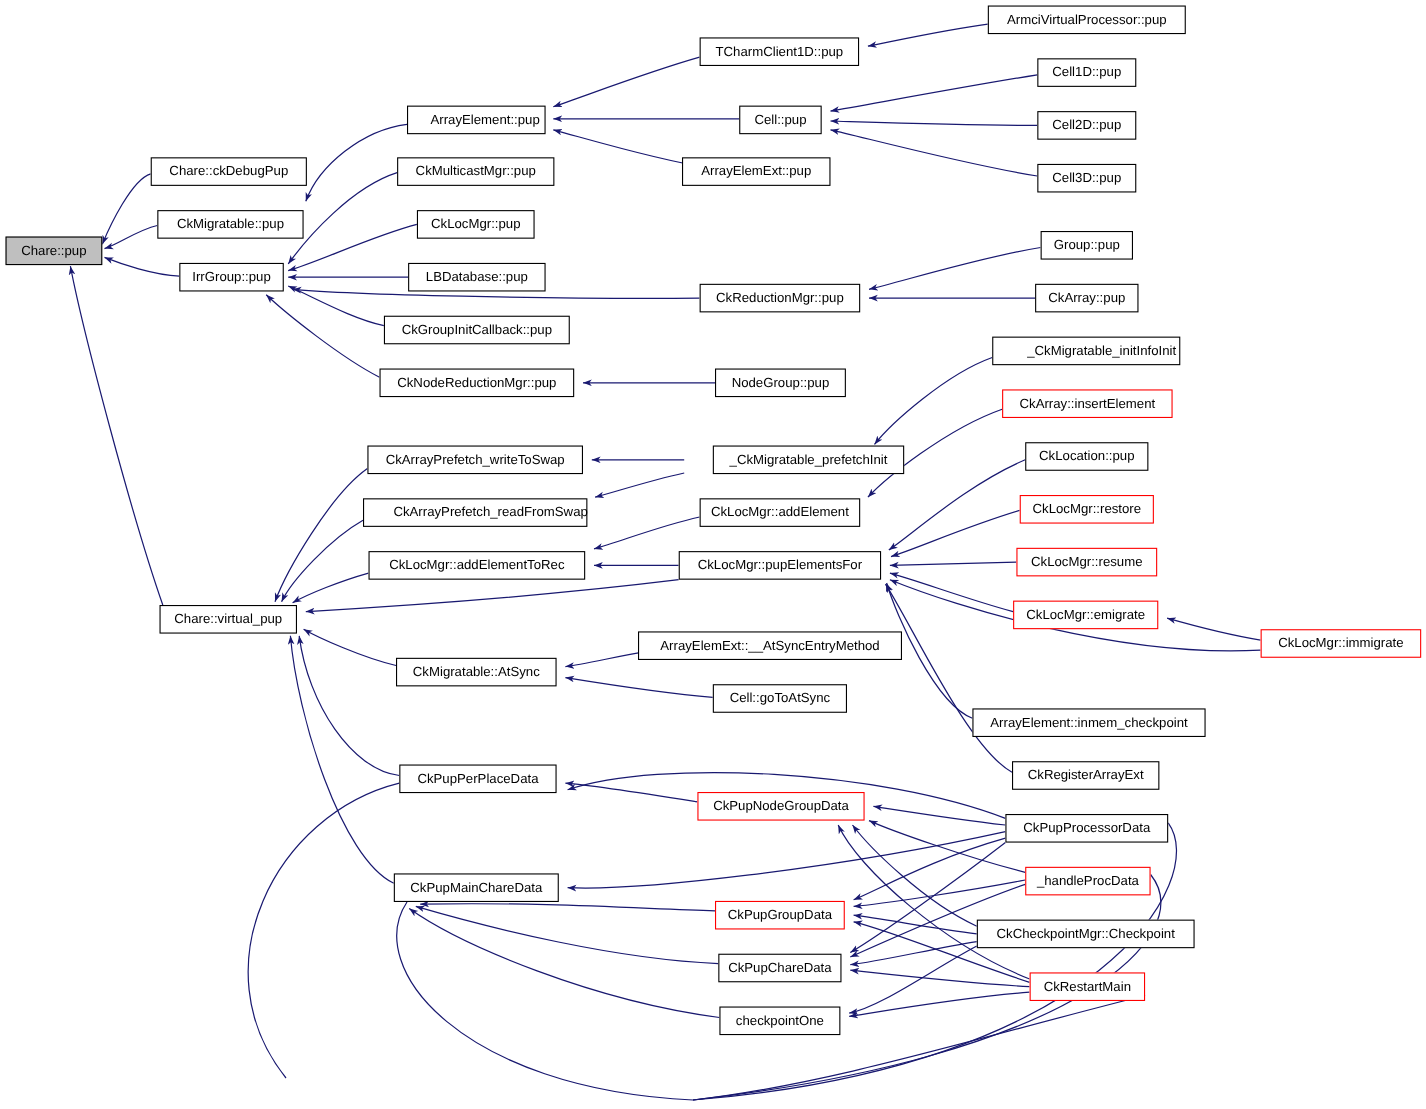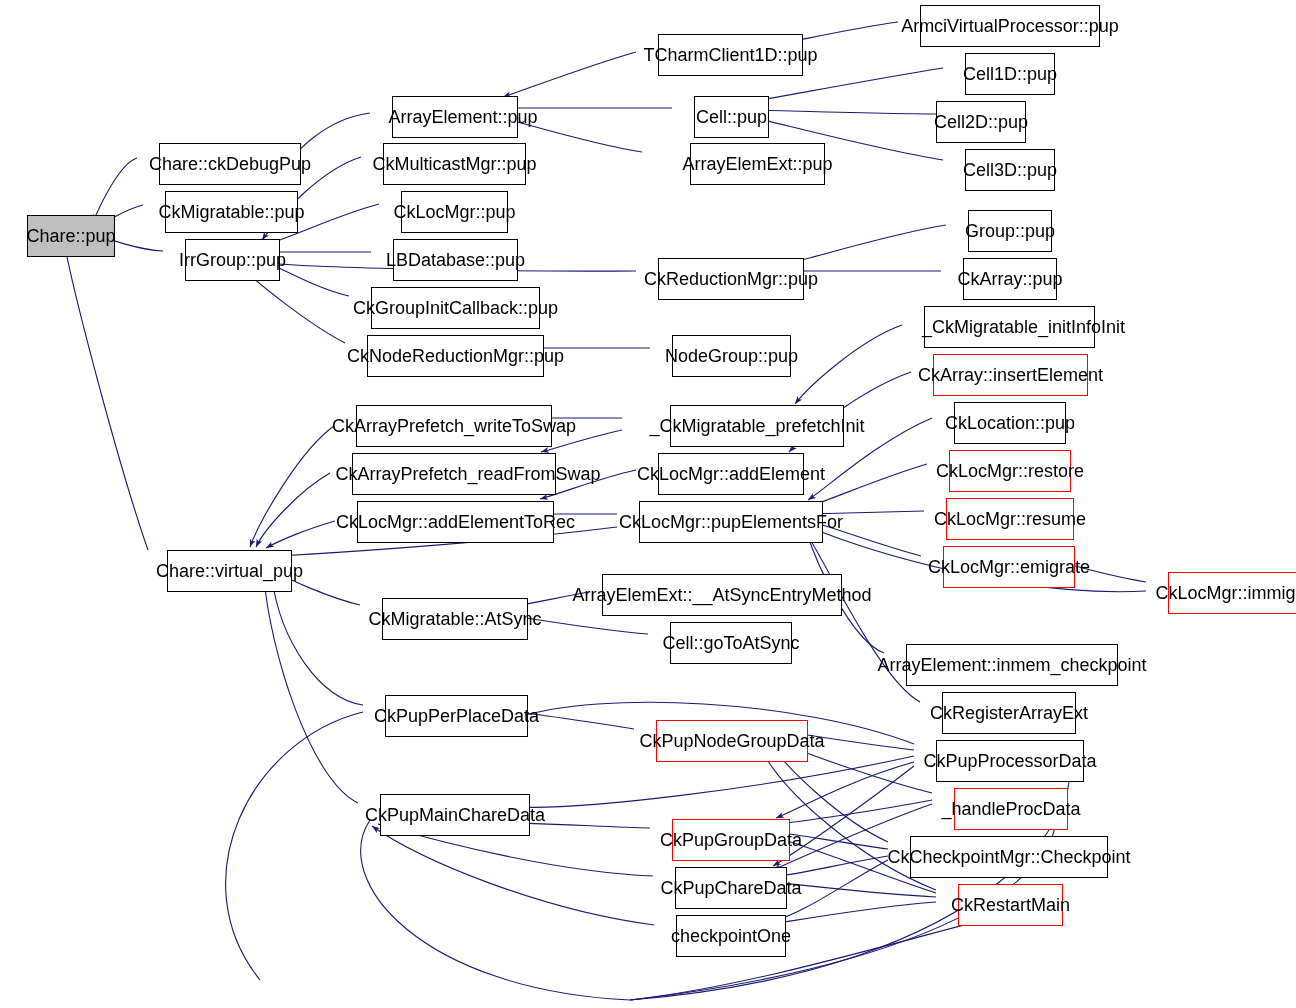--- a/index.html
+++ b/index.html
@@ -23,30 +23,29 @@
     width: 1296px;
     height: 1008px;
     pointer-events: none;
   }
   .node {
     position: absolute;
     box-sizing: border-box;
     border: 1px solid #000000;
     background: #ffffff;
     color: #000000;
-    font-size: 18px;
+    font-size: 12px;
     line-height: 1;
     display: flex;
     align-items: center;
     justify-content: center;
     white-space: nowrap;
     letter-spacing: 0px;
-    height: 42px;
+    height: 26px;
     z-index: 5;
-    margin-left: 22px;
   }
   .node.red {
     border-color: #ff0000;
   }
   .node.current {
     background: #bfbfbf;
     border-color: #000000;
   }
   .node span {
     display: block;
@@ -166,36 +165,36 @@
       </div>
       <div class="node" style="left: 345px; top: 335px; width: 177px;">
         <span>CkNodeReductionMgr::pup</span>
       </div>
       <div class="node" style="left: 636px; top: 34px; width: 145px;">
         <span>TCharmClient1D::pup</span>
       </div>
       <div class="node" style="left: 672px; top: 96px; width: 75px;">
         <span>Cell::pup</span>
       </div>
-      <div class="node" style="left: 668px; top: 143px; width: 135px; text-align: right;">
+      <div class="node" style="left: 620px; top: 143px; width: 135px; text-align: right;">
         <span>ArrayElemExt::pup</span>
       </div>
       <div class="node" style="left: 636px; top: 258px; width: 146px; text-align: right;">
         <span>CkReductionMgr::pup</span>
       </div>
       <div class="node" style="left: 650px; top: 335px; width: 119px;">
         <span>NodeGroup::pup</span>
       </div>
       <div class="node" style="left: 898px; top: 5px; width: 180px;">
         <span>ArmciVirtualProcessor::pup</span>
       </div>
       <div class="node" style="left: 943px; top: 53px; width: 90px;">
         <span>Cell1D::pup</span>
       </div>
-      <div class="node" style="left: 914px; top: 101px; width: 90px;">
+      <div class="node" style="left: 943px; top: 101px; width: 90px;">
         <span>Cell2D::pup</span>
       </div>
       <div class="node" style="left: 943px; top: 149px; width: 90px;">
         <span>Cell3D::pup</span>
       </div>
       <div class="node" style="left: 946px; top: 210px; width: 84px;">
         <span>Group::pup</span>
       </div>
       <div class="node" style="left: 941px; top: 258px; width: 94px;">
         <span>CkArray::pup</span>

